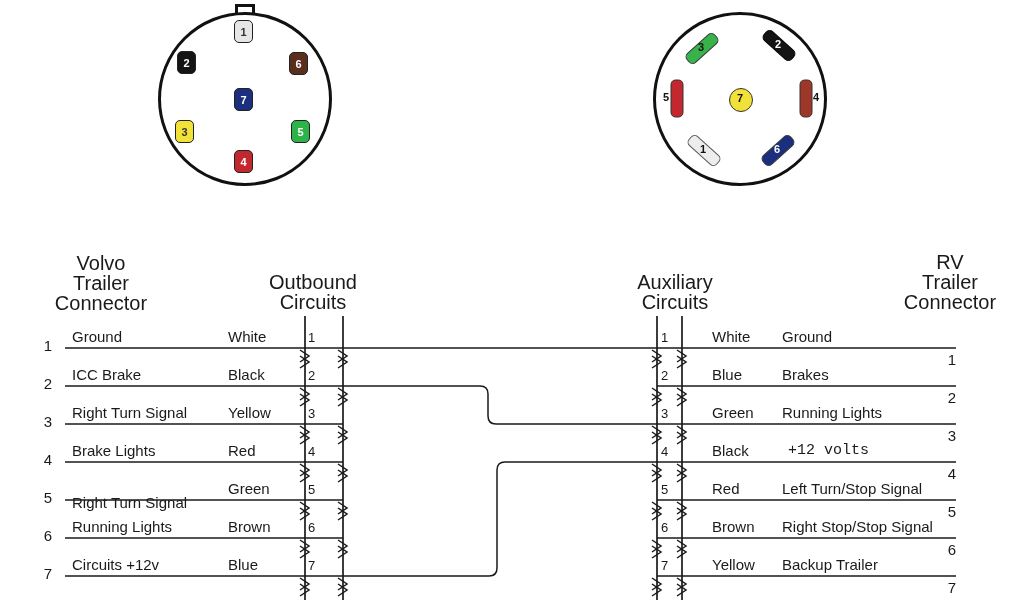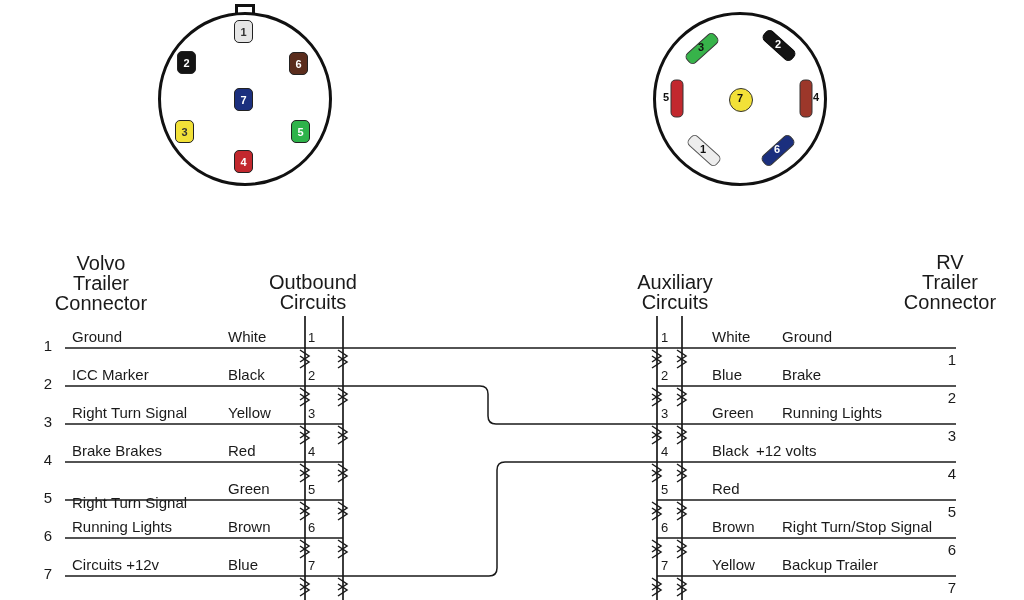--- a/index.html
+++ b/index.html
@@ -204,53 +204,54 @@
     <span>RV</span>
     <span>Trailer</span>
     <span>Connector</span>
   </div>
 
   <div id="rows">
       <div class="rtext rnum" style="left: 40px; top: 336px;">1</div>
       <div class="rtext" style="left: 72px; top: 327px;">Ground</div>
       <div class="rtext" style="left: 228px; top: 327px;">White</div>
       <div class="rtext rnum" style="left: 40px; top: 374px;">2</div>
-      <div class="rtext" style="left: 72px; top: 365px;">ICC Marker</div>
+      <div class="rtext" style="left: 72px; top: 365px;">ICC Brake</div>
       <div class="rtext" style="left: 228px; top: 365px;">Black</div>
       <div class="rtext rnum" style="left: 40px; top: 412px;">3</div>
       <div class="rtext" style="left: 72px; top: 403px;">Right Turn Signal</div>
       <div class="rtext" style="left: 228px; top: 403px;">Yellow</div>
       <div class="rtext rnum" style="left: 40px; top: 450px;">4</div>
-      <div class="rtext" style="left: 72px; top: 441px;">Brake Brakes</div>
+      <div class="rtext" style="left: 72px; top: 441px;">Brake Lights</div>
       <div class="rtext" style="left: 228px; top: 441px;">Red</div>
       <div class="rtext rnum" style="left: 40px; top: 488px;">5</div>
       <div class="rtext" style="left: 72px; top: 493px;">Right Turn Signal</div>
       <div class="rtext" style="left: 228px; top: 479px;">Green</div>
       <div class="rtext rnum" style="left: 40px; top: 526px;">6</div>
       <div class="rtext" style="left: 72px; top: 517px;">Running Lights</div>
       <div class="rtext" style="left: 228px; top: 517px;">Brown</div>
       <div class="rtext rnum" style="left: 40px; top: 564px;">7</div>
       <div class="rtext" style="left: 72px; top: 555px;">Circuits +12v</div>
       <div class="rtext" style="left: 228px; top: 555px;">Blue</div>
       <div class="rtext" style="left: 712px; top: 327px;">White</div>
       <div class="rtext" style="left: 782px; top: 327px;">Ground</div>
       <div class="rtext rnum" style="left: 944px; top: 350px;">1</div>
       <div class="rtext" style="left: 712px; top: 365px;">Blue</div>
-      <div class="rtext" style="left: 782px; top: 365px;">Brake</div>
+      <div class="rtext" style="left: 782px; top: 365px;">Brakes</div>
       <div class="rtext rnum" style="left: 944px; top: 388px;">2</div>
       <div class="rtext" style="left: 712px; top: 403px;">Green</div>
       <div class="rtext" style="left: 782px; top: 403px;">Running Lights</div>
       <div class="rtext rnum" style="left: 944px; top: 426px;">3</div>
       <div class="rtext" style="left: 712px; top: 441px;">Black</div>
-      <div class="rtext" style="left: 756px; top: 441px;">+12 volts</div>
+      <div class="rtext" style="left: 788px; top: 441px; font-family: Liberation Mono, monospace;">+12 volts</div>
       <div class="rtext rnum" style="left: 944px; top: 464px;">4</div>
       <div class="rtext" style="left: 712px; top: 479px;">Red</div>
+      <div class="rtext" style="left: 782px; top: 479px;">Left Turn/Stop Signal</div>
       <div class="rtext rnum" style="left: 944px; top: 502px;">5</div>
       <div class="rtext" style="left: 712px; top: 517px;">Brown</div>
-      <div class="rtext" style="left: 782px; top: 517px;">Right Turn/Stop Signal</div>
+      <div class="rtext" style="left: 782px; top: 517px;">Right Stop/Stop Signal</div>
       <div class="rtext rnum" style="left: 944px; top: 540px;">6</div>
       <div class="rtext" style="left: 712px; top: 555px;">Yellow</div>
       <div class="rtext" style="left: 782px; top: 555px;">Backup Trailer</div>
       <div class="rtext rnum" style="left: 944px; top: 578px;">7</div>
       <div class="cnum" style="left: 308px; top: 331px;">1</div>
       <div class="cnum" style="left: 308px; top: 369px;">2</div>
       <div class="cnum" style="left: 308px; top: 407px;">3</div>
       <div class="cnum" style="left: 308px; top: 445px;">4</div>
       <div class="cnum" style="left: 308px; top: 483px;">5</div>
       <div class="cnum" style="left: 308px; top: 521px;">6</div>

